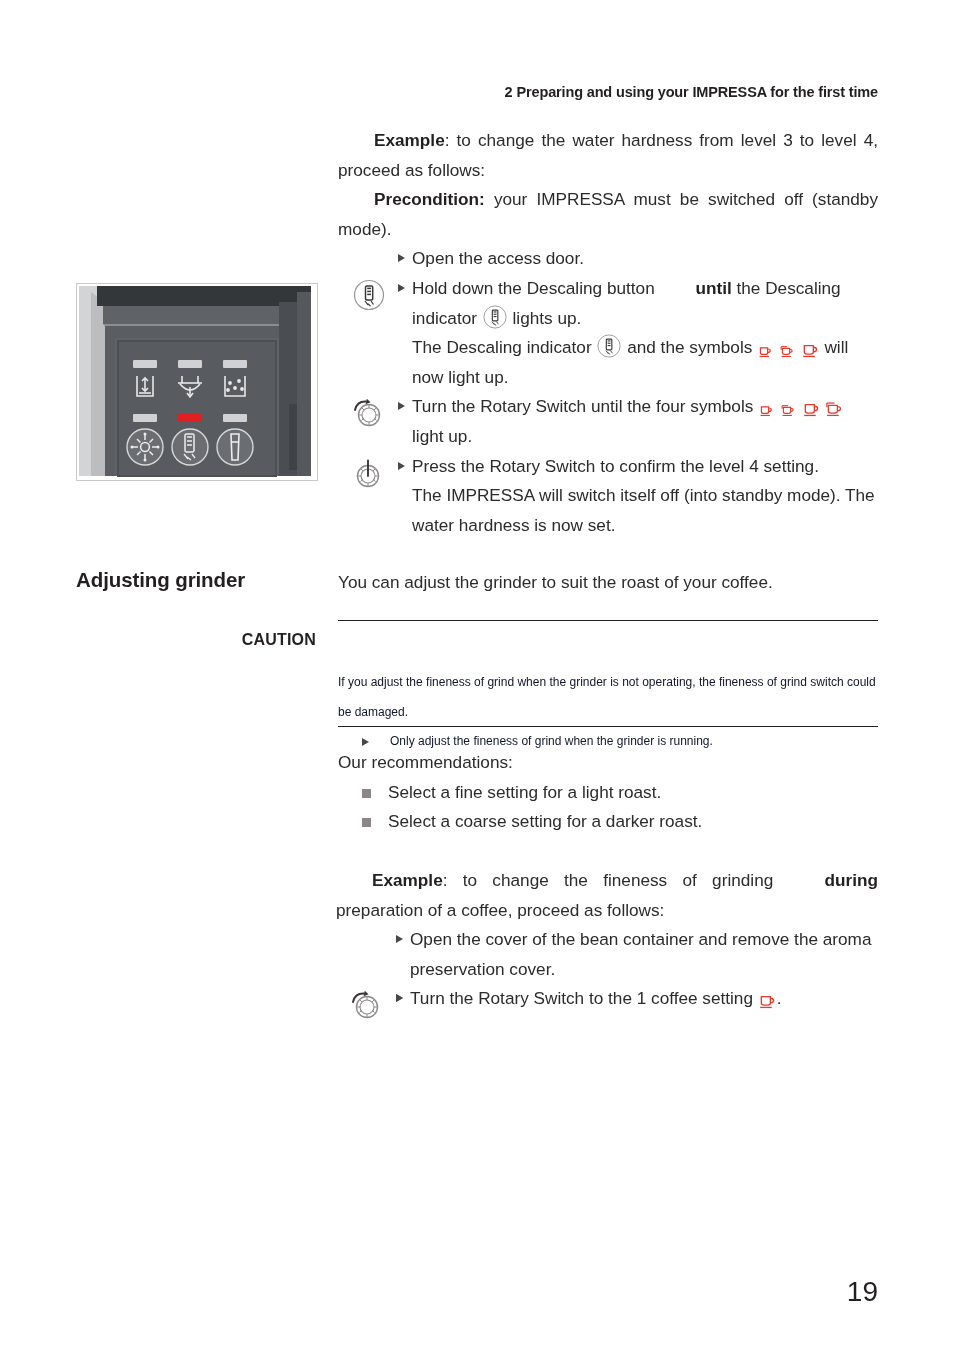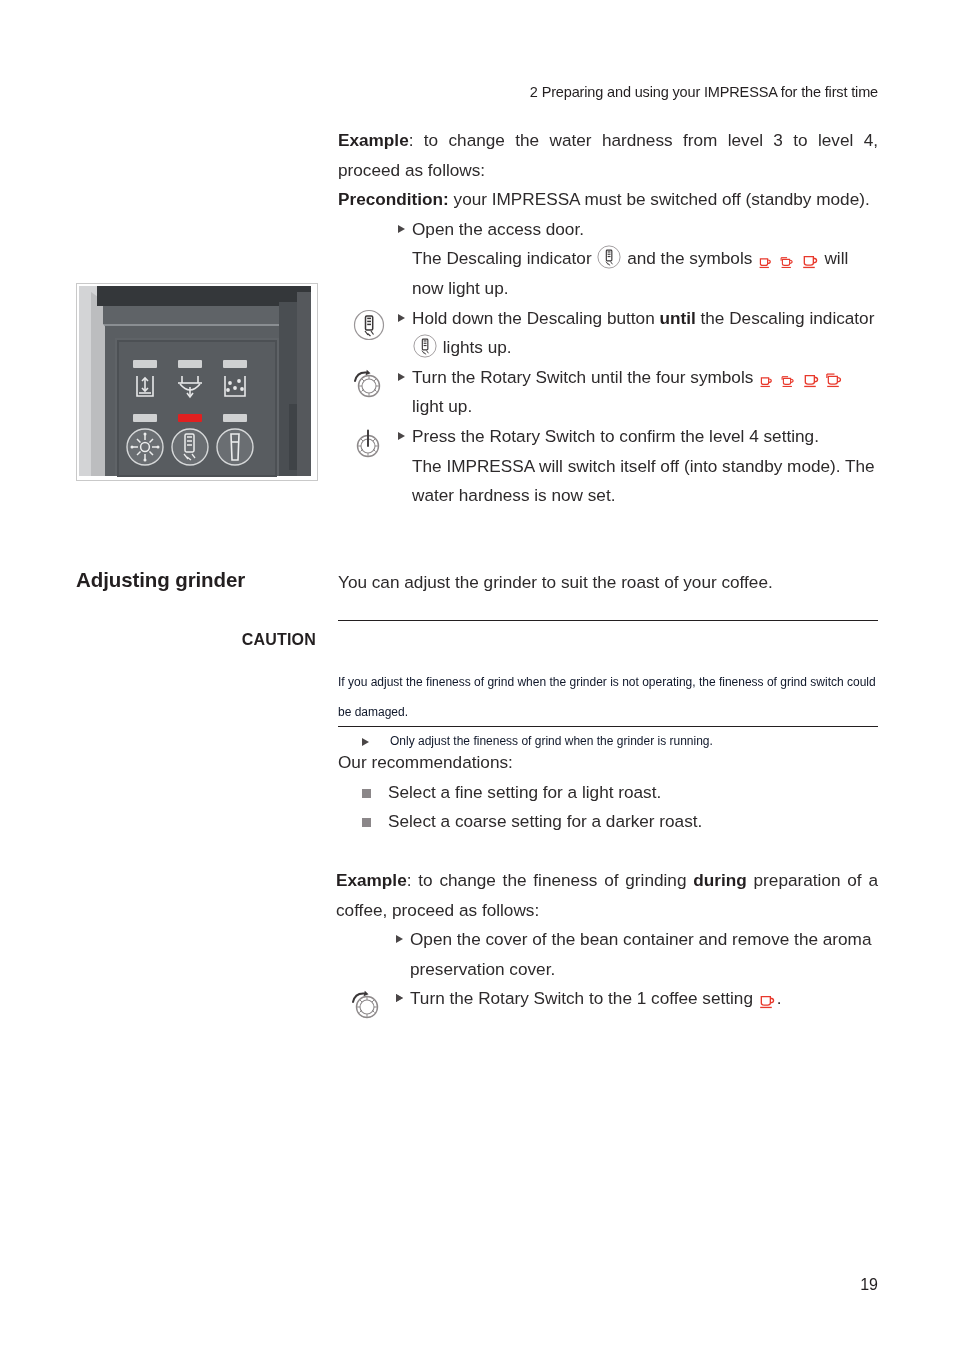--- a/index.html
+++ b/index.html
@@ -22,38 +22,38 @@
   }
 
   
   .runhead {
     position: absolute;
     left: 338px;
     top: 84px;
     width: 540px;
     text-align: right;
     font-size: 14.5px;
-    font-weight: normal;
+    font-weight: bold;
     letter-spacing: -0.15px;
     color: #231f20;
   }
   .runhead .num { margin-right: 4px; }
   .bodycol {
     position: absolute;
     left: 338px;
     top: 126px;
     width: 540px;
     font-size: 17.2px;
     line-height: 29.6px;
     color: #2d2a2b;
   }
 
   p.blk { margin: 0; }
   .justify { text-align: justify; text-justify: inter-word; }
-  .b { font-weight: bold; color: #231f20; }
+  .b { font-weight: bold; color: #231f20; margin-left: 36px; }
 
   
   ul.steps {
     list-style: none;
     margin: 0;
     padding: 0;
   }
   ul.steps > li {
     position: relative;
     padding-left: 74px;
@@ -146,21 +146,21 @@
     overflow: hidden;
   }
 
   
   .pageno {
     position: absolute;
     left: 338px;
     top: 1276px;
     width: 540px;
     text-align: right;
-    font-size: 16px;
+    font-size: 28px;
     color: #231f20;
   }
 </style>
 </head>
 <body>
 
 <div class="page">
 
   <div class="runhead">
     <span class="num">2</span><span>Preparing and using your IMPRESSA for the first time</span>
@@ -269,57 +269,20 @@
 
     <p class="blk justify"><span class="b">Example</span><span>: to change the water hardness from level 3 to level 4, proceed as follows:</span></p>
 
     <p class="blk justify"><span class="b">Precondition:</span><span> your IMPRESSA must be switched off (standby mode).</span></p>
 
     <ul class="steps">
 
       <li>
         <span class="tri"></span>
         <span>Open the access door.</span>
-      </li>
-
-      <li style="list-style:none;padding-left:74px;">
-        <span>The Descaling indicator </span><span class="ig"><svg width="26" height="26" viewBox="0 0 34 34">
-              <circle cx="17" cy="17" r="14.5" fill="none" stroke="#9a9698" stroke-width="1.2"></circle>
-              <g stroke="#3a3738" stroke-width="1.5" fill="none">
-                <rect x="13.5" y="8" width="7.2" height="14" rx="1.2"></rect>
-                <path d="M15.2 10.4 L19 10.4"></path>
-                <path d="M15.2 13.4 L19 13.4"></path>
-                <path d="M15.2 16.4 L19 16.4"></path>
-              </g>
-              <g stroke="#3a3738" stroke-width="1.2" fill="none">
-                <path d="M13 23 L16 27"></path>
-                <path d="M19 23 L21.5 26.5"></path>
-                <path d="M15.5 25.5 L18.5 28"></path>
-              </g>
-            </svg></span><span> and the symbols </span><span class="ig"><svg width="17" height="17" viewBox="0 0 20 20">
-              <g stroke="#e8392c" stroke-width="1.4" fill="none">
-                <path d="M4 7 L4 12.5 Q4 14.5 6.5 14.5 L10 14.5 Q12.5 14.5 12.5 12.5 L12.5 7 Z"></path>
-                <path d="M12.5 8.2 Q15.6 8.2 15.6 10.2 Q15.6 12.2 12.5 12.2"></path>
-                <path d="M3 17 L14 17"></path>
-              </g>
-            </svg></span> <span class="ig"><svg width="17" height="17" viewBox="0 0 20 20">
-              <g stroke="#e8392c" stroke-width="1.3" fill="none">
-                <path d="M2.5 5.5 L9.5 5.5"></path>
-                <path d="M2.5 5.5 L2.5 9"></path>
-                <path d="M4 7.5 L4 12.5 Q4 14.5 6.5 14.5 L10 14.5 Q12.5 14.5 12.5 12.5 L12.5 7.5 Z"></path>
-                <path d="M12.5 8.6 Q15.4 8.6 15.4 10.4 Q15.4 12.2 12.5 12.2"></path>
-                <path d="M3 17 L14 17"></path>
-              </g>
-            </svg></span> <span class="ig"><svg width="19" height="19" viewBox="0 0 20 20">
-              <g stroke="#e8392c" stroke-width="1.4" fill="none">
-                <path d="M3.5 6 L3.5 12.6 Q3.5 14.8 6.3 14.8 L10.2 14.8 Q13 14.8 13 12.6 L13 6 Z"></path>
-                <path d="M13 7.6 Q16.4 7.6 16.4 10 Q16.4 12.4 13 12.4"></path>
-                <path d="M2.3 17.3 L14.5 17.3"></path>
-              </g>
-            </svg></span><span> will now light up.</span>
       </li>
 
       <li>
         <span class="tri"></span>
         <span class="ig" style="position:absolute;left:14px;top:4px;">
           <svg width="34" height="34" viewBox="0 0 34 34">
             <circle cx="17" cy="17" r="14.5" fill="none" stroke="#9a9698" stroke-width="1.2"></circle>
             <g stroke="#3a3738" stroke-width="1.5" fill="none">
               <rect x="13.5" y="8" width="7.2" height="14" rx="1.2"></rect>
               <path d="M15.2 10.4 L19 10.4"></path>
@@ -342,20 +305,57 @@
                 <path d="M15.2 16.4 L19 16.4"></path>
               </g>
               <g stroke="#3a3738" stroke-width="1.2" fill="none">
                 <path d="M13 23 L16 27"></path>
                 <path d="M19 23 L21.5 26.5"></path>
                 <path d="M15.5 25.5 L18.5 28"></path>
               </g>
             </svg></span><span> lights up.</span>
       </li>
 
+      <li style="list-style:none;padding-left:74px;">
+        <span>The Descaling indicator </span><span class="ig"><svg width="26" height="26" viewBox="0 0 34 34">
+              <circle cx="17" cy="17" r="14.5" fill="none" stroke="#9a9698" stroke-width="1.2"></circle>
+              <g stroke="#3a3738" stroke-width="1.5" fill="none">
+                <rect x="13.5" y="8" width="7.2" height="14" rx="1.2"></rect>
+                <path d="M15.2 10.4 L19 10.4"></path>
+                <path d="M15.2 13.4 L19 13.4"></path>
+                <path d="M15.2 16.4 L19 16.4"></path>
+              </g>
+              <g stroke="#3a3738" stroke-width="1.2" fill="none">
+                <path d="M13 23 L16 27"></path>
+                <path d="M19 23 L21.5 26.5"></path>
+                <path d="M15.5 25.5 L18.5 28"></path>
+              </g>
+            </svg></span><span> and the symbols </span><span class="ig"><svg width="17" height="17" viewBox="0 0 20 20">
+              <g stroke="#e8392c" stroke-width="1.4" fill="none">
+                <path d="M4 7 L4 12.5 Q4 14.5 6.5 14.5 L10 14.5 Q12.5 14.5 12.5 12.5 L12.5 7 Z"></path>
+                <path d="M12.5 8.2 Q15.6 8.2 15.6 10.2 Q15.6 12.2 12.5 12.2"></path>
+                <path d="M3 17 L14 17"></path>
+              </g>
+            </svg></span> <span class="ig"><svg width="17" height="17" viewBox="0 0 20 20">
+              <g stroke="#e8392c" stroke-width="1.3" fill="none">
+                <path d="M2.5 5.5 L9.5 5.5"></path>
+                <path d="M2.5 5.5 L2.5 9"></path>
+                <path d="M4 7.5 L4 12.5 Q4 14.5 6.5 14.5 L10 14.5 Q12.5 14.5 12.5 12.5 L12.5 7.5 Z"></path>
+                <path d="M12.5 8.6 Q15.4 8.6 15.4 10.4 Q15.4 12.2 12.5 12.2"></path>
+                <path d="M3 17 L14 17"></path>
+              </g>
+            </svg></span> <span class="ig"><svg width="19" height="19" viewBox="0 0 20 20">
+              <g stroke="#e8392c" stroke-width="1.4" fill="none">
+                <path d="M3.5 6 L3.5 12.6 Q3.5 14.8 6.3 14.8 L10.2 14.8 Q13 14.8 13 12.6 L13 6 Z"></path>
+                <path d="M13 7.6 Q16.4 7.6 16.4 10 Q16.4 12.4 13 12.4"></path>
+                <path d="M2.3 17.3 L14.5 17.3"></path>
+              </g>
+            </svg></span><span> will now light up.</span>
+      </li>
+
       <li>
         <span class="tri"></span>
         <span class="ig" style="position:absolute;left:12px;top:6px;">
           <svg width="36" height="30" viewBox="0 0 36 30">
             <circle cx="19" cy="17" r="10.5" fill="none" stroke="#8e8a8b" stroke-width="1.4"></circle>
             <circle cx="19" cy="17" r="7" fill="none" stroke="#8e8a8b" stroke-width="1.1"></circle>
             <g stroke="#8e8a8b" stroke-width="1">
               <path d="M19 6.5 L19 10"></path>
                 <path d="M19 24 L19 27.5"></path>
               <path d="M8.5 17 L12 17"></path>

